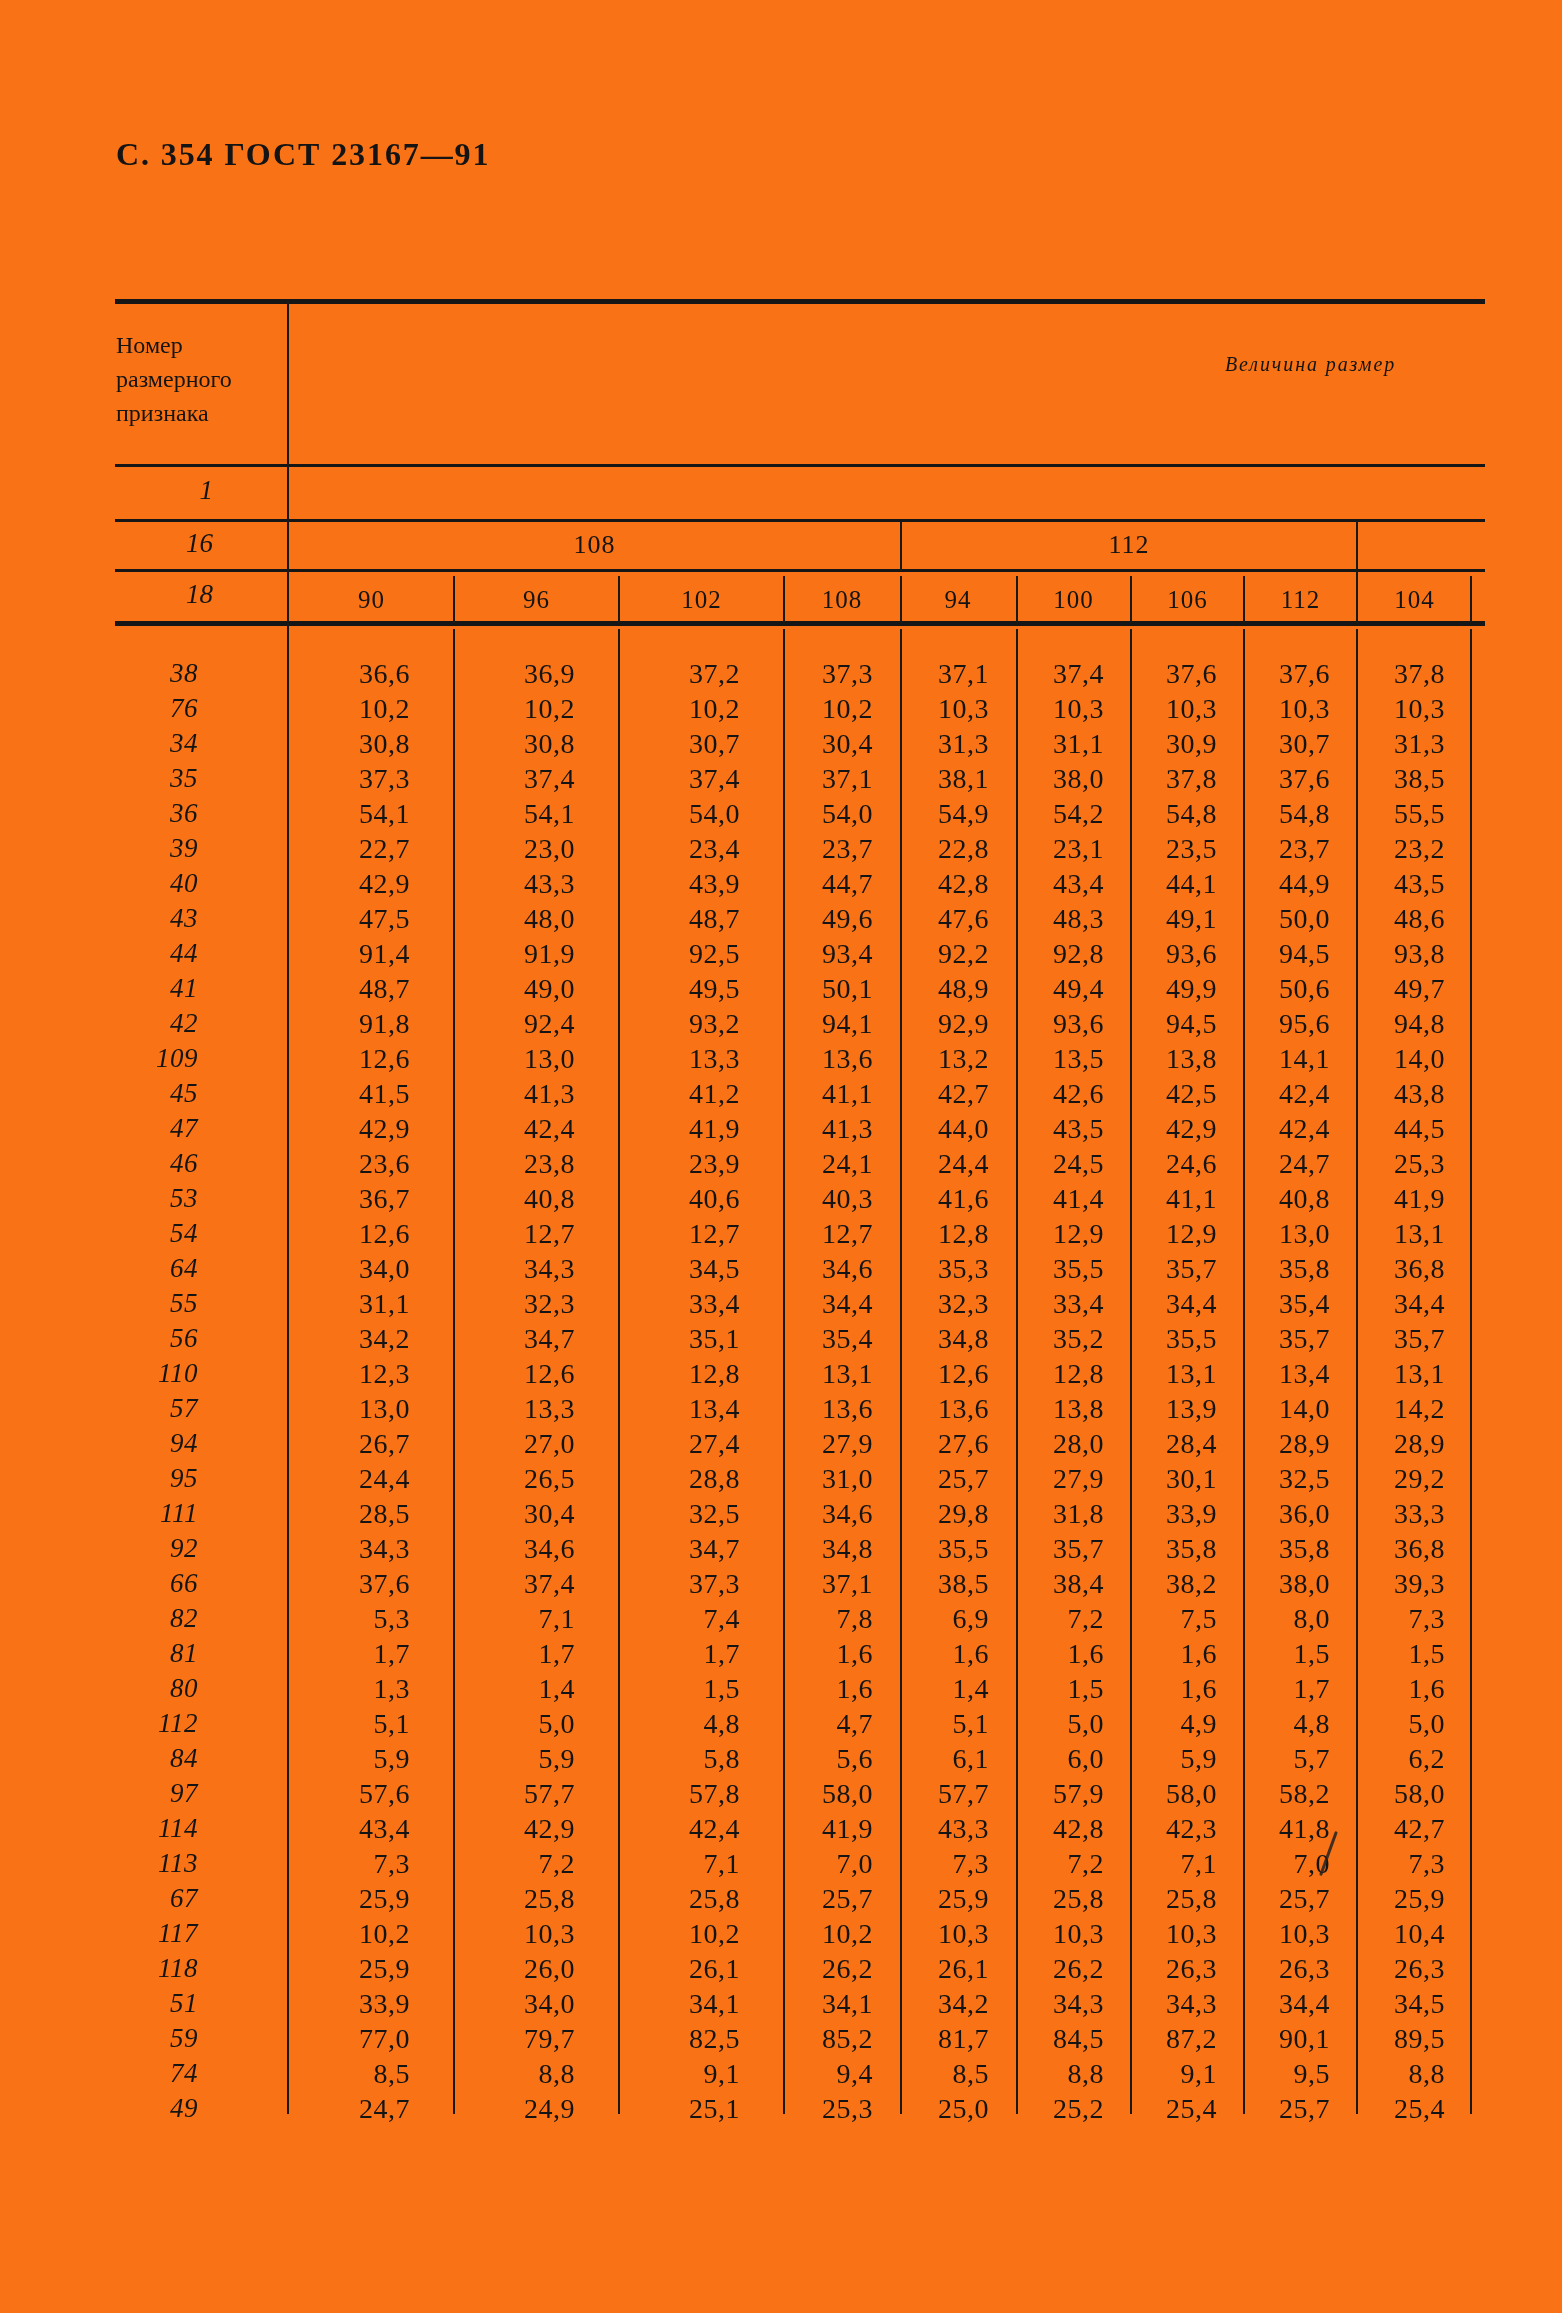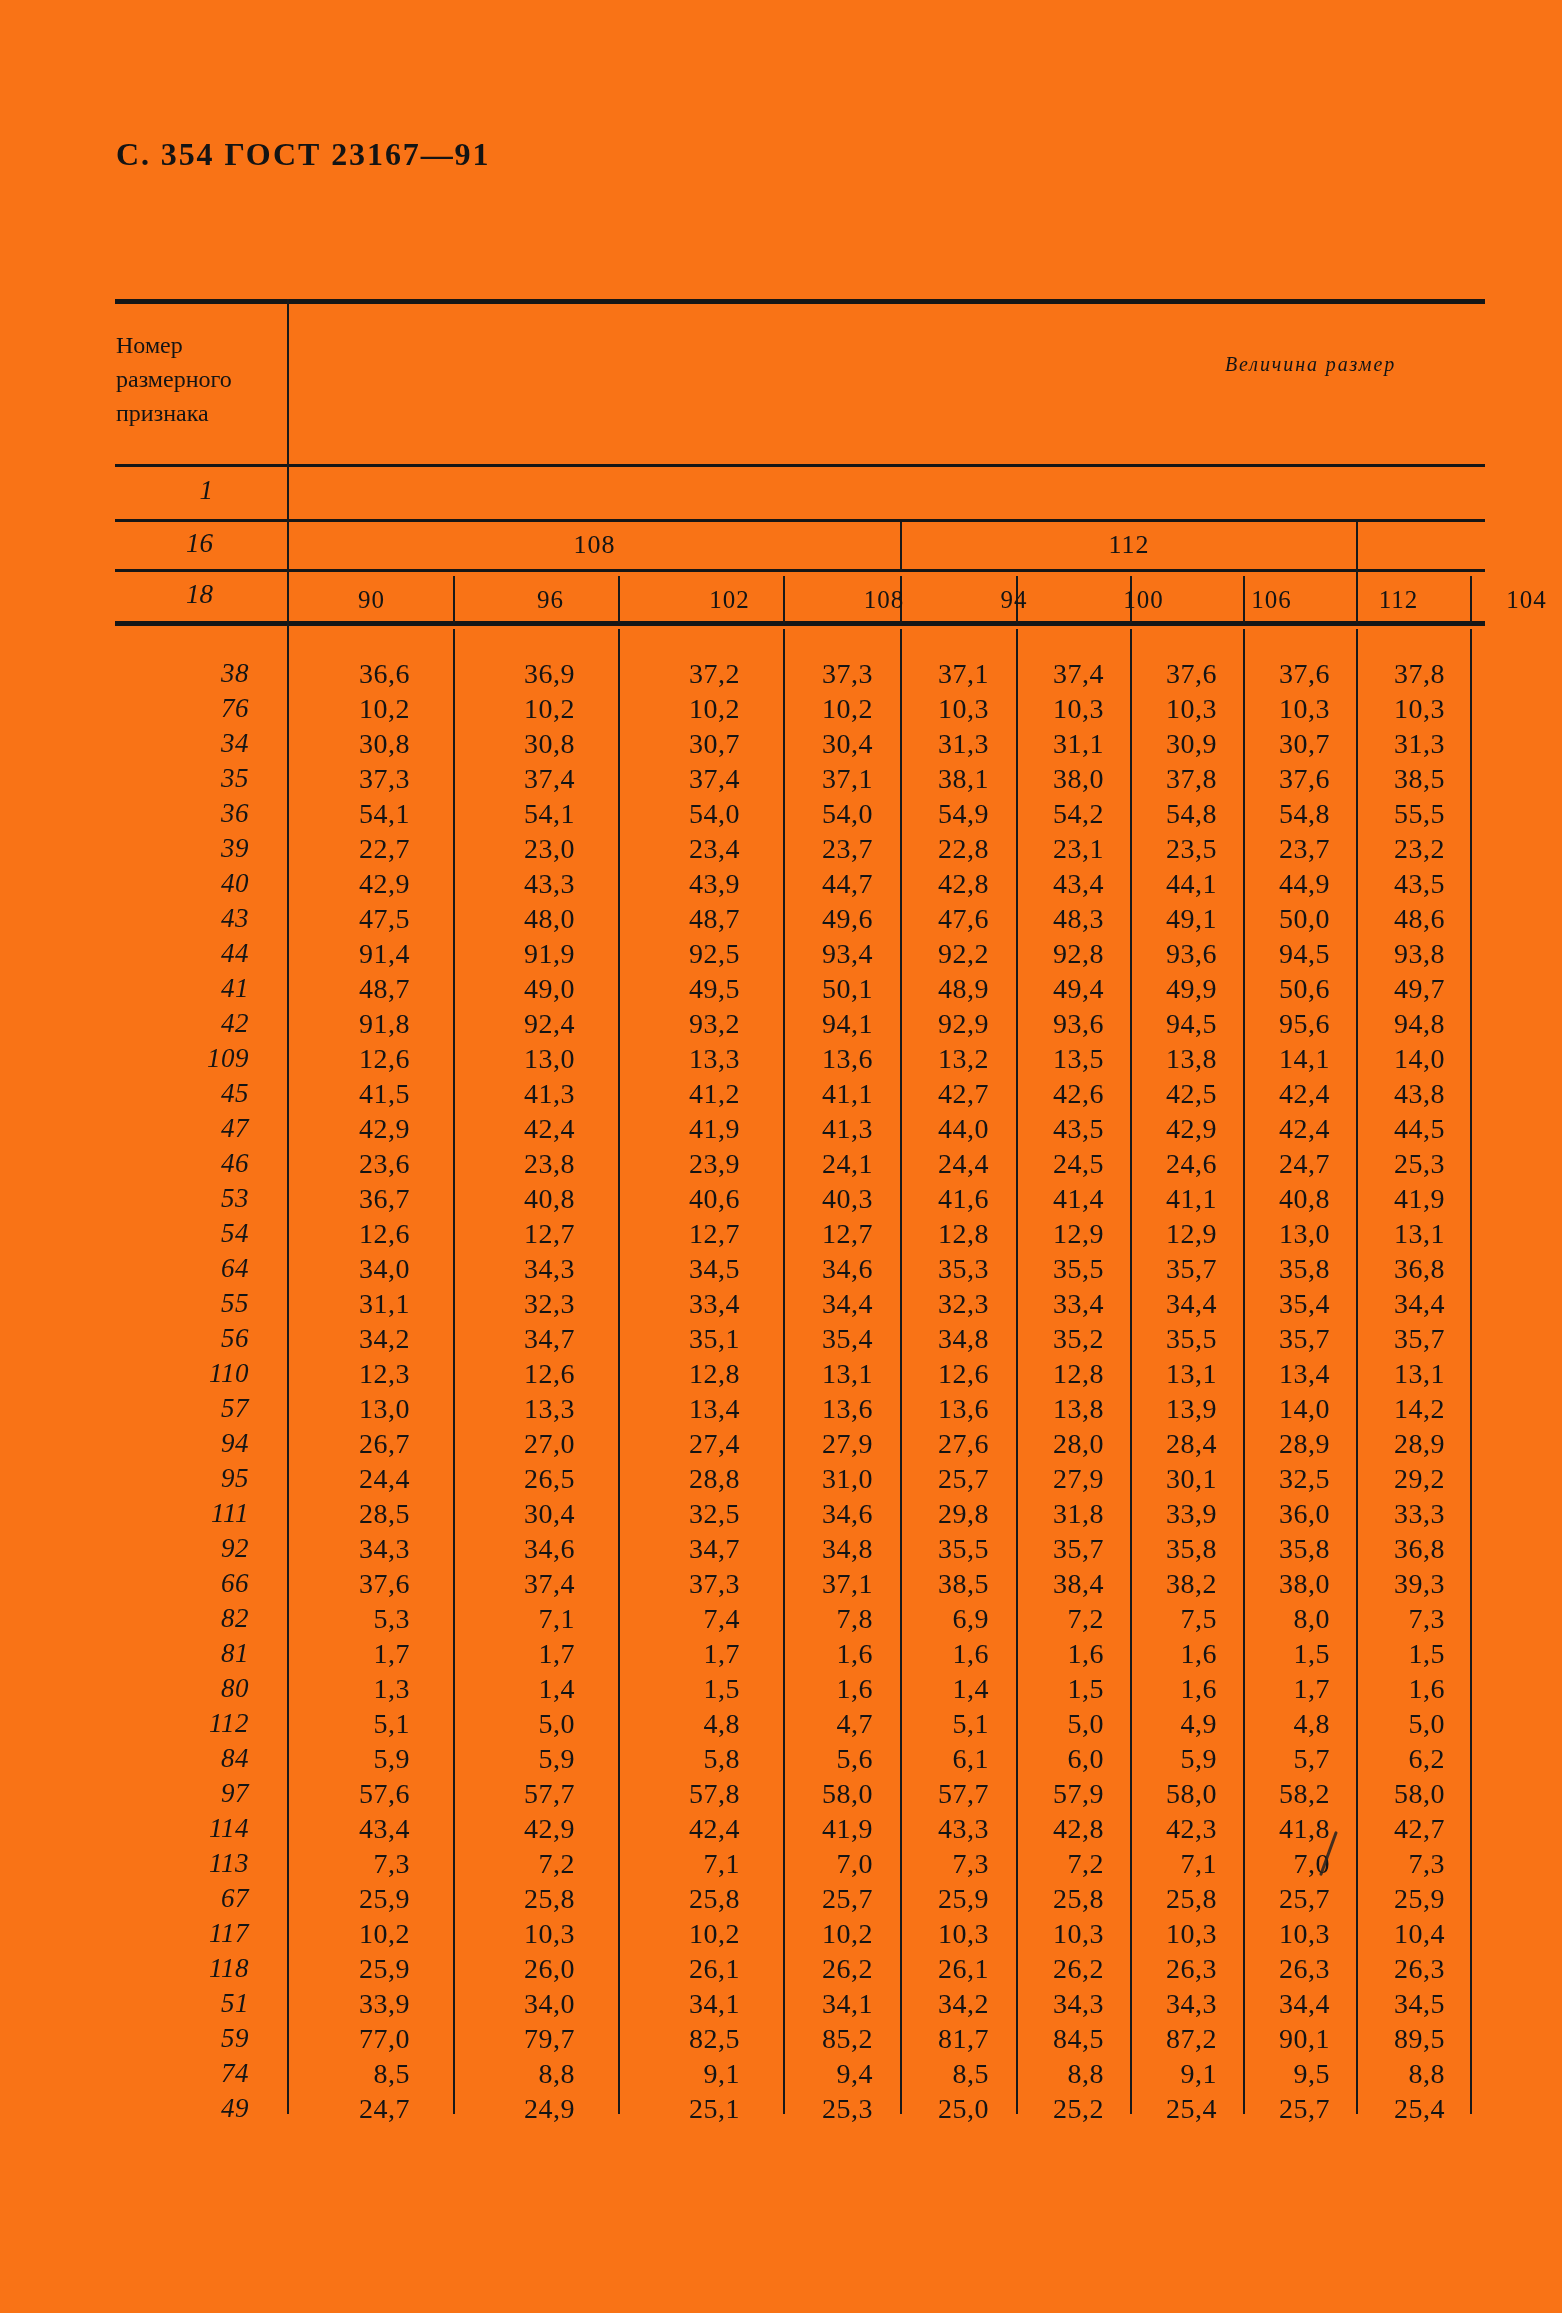--- a/index.html
+++ b/index.html
@@ -38,39 +38,38 @@
   .r16-label{top:528px;}
   .r18-label{top:579px;}
   .group-label{position:absolute;top:530px;text-align:center;font-size:26px;letter-spacing:1px;}
   .group-108{left:289px;width:611px;}
   .group-112{left:901px;width:456px;}
   .r18-grid{
     position:absolute;left:289px;top:579px;width:1182px;height:41px;
     display:grid;
     grid-template-columns:165px 165px 165px 116px 116px 115px 113px 113px 115px;
     align-items:center;
-    gap:14px;
   }
   .r18-grid .hcell{text-align:center;font-size:25px;letter-spacing:1px;}
   
   .rows{
     position:absolute;left:116px;top:629px;width:1355px;
     padding-top:27px;
   }
   .row{
     display:grid;
     grid-template-columns:173px 165px 165px 165px 116px 116px 115px 113px 113px 115px;
     height:35px;
     align-items:center;
     font-size:28px;
     letter-spacing:0.5px;
   }
   .row .num{
     font-style:italic;font-size:27px;
-    text-align:right;padding-right:40px;box-sizing:border-box;
+    text-align:right;padding-right:91px;box-sizing:border-box;
   }
   .row .val{text-align:right;box-sizing:border-box;}
   .row .wide{padding-right:44px;}
   .row .narrow{padding-right:27px;}
   .stray-mark{
     position:absolute;left:1327px;top:1830px;width:2.9px;height:47px;
     background:#222;transform:rotate(20deg);border-radius:1.9px;opacity:.85;
   }
 </style>
 </head>

